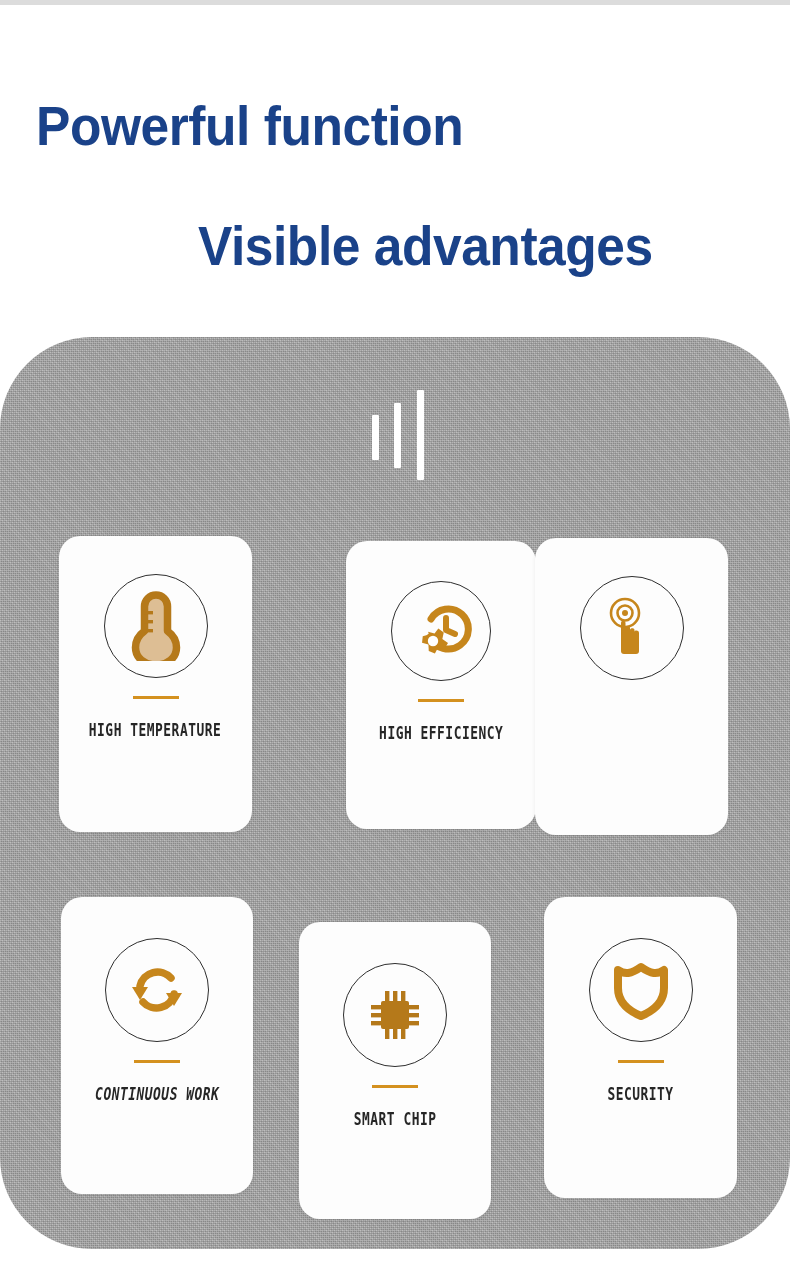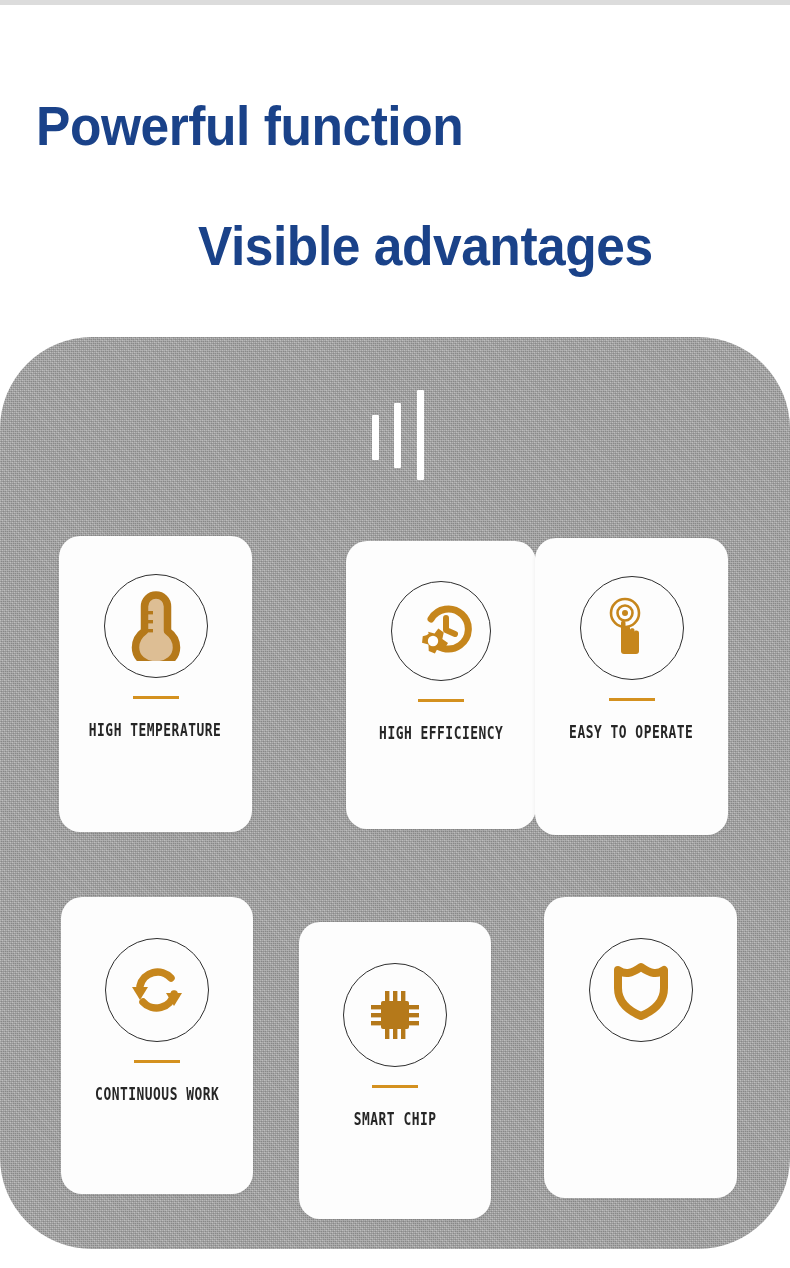--- a/index.html
+++ b/index.html
@@ -108,21 +108,21 @@
     display: flex;
     flex-direction: column;
     align-items: center;
   }
 
   
   .card.c0 { left: 55px;  top: 536px; width: 193px; height: 296px; }
   .card.c1 { left: 301px; top: 541px; width: 190px; height: 288px; margin-left: 41px; }
   .card.c2 { left: 531px; top: 538px; width: 193px; height: 297px; }
   
-  .card.c3 { left: 57px;  top: 897px; width: 192px; height: 297px; }
+  .card.c3 { left: 57px;  top: 897px; width: 192px; height: 297px; font-style: italic; }
   .card.c4 { left: 295px; top: 900px; width: 192px; height: 297px; margin-top: 22px; }
   .card.c5 { left: 540px; top: 897px; width: 193px; height: 301px; }
 
   .icon-circle {
     width: 104px;
     height: 104px;
     border-radius: 50%;
     border: 1.6px solid #2e2e2e;
     margin-top: 38px;
     display: flex;
@@ -223,24 +223,20 @@
     <div class="icon-circle">
       <span>
         <svg width="58" height="64" viewBox="0 0 58 64">
           <circle cx="22" cy="17" r="14" fill="none" stroke="#c6861c" stroke-width="2.6"></circle>
           <circle cx="22" cy="17" r="7.5" fill="none" stroke="#c6861c" stroke-width="2.6"></circle>
           <circle cx="22" cy="17" r="3" fill="#c6861c"></circle>
           <path d="M18 17 L18 38 L18 27 C18 24 22.5 24 22.5 27 L22.5 32 C22.5 29 27 29 27 32 L27 34 C27 31.5 31.5 31.5 31.5 34 L31.5 36 C31.5 34 36 34 36 37 L36 50 C36 55 33 58 28 58 L25 58 C20 58 18 55 18 50 Z" fill="#c6861c"></path>
           <rect x="18" y="36" width="18" height="22" rx="3" fill="#c6861c"></rect>
         </svg>
       </span>
-    </div>
-    <div class="label-slot">
-      <div class="card-divider"></div>
-      <div class="card-label">EASY TO OPERATE</div>
     </div>
   </div>
 
   <div class="card c3">
     <div class="icon-circle">
       <span>
         <svg width="62" height="62" viewBox="0 0 62 62">
           <path d="M14 27 A18 18 0 0 1 45 19" fill="none" stroke="#c6861c" stroke-width="7.5" stroke-linecap="round"></path>
           <path d="M48 35 A18 18 0 0 1 17 43" fill="none" stroke="#c6861c" stroke-width="7.5" stroke-linecap="round"></path>
           <polygon points="6,28 22,28 14,41" fill="#c6861c"></polygon>
@@ -281,15 +277,19 @@
   </div>
 
   <div class="card c5">
     <div class="icon-circle">
       <span>
         <svg width="60" height="60" viewBox="0 0 60 60">
           <path d="M7 10 C14 15 20 14 30 7 C40 14 46 15 53 10 L53 28 C53 42 42 51 30 56 C18 51 7 42 7 28 Z" fill="none" stroke="#c6861c" stroke-width="8" stroke-linejoin="round"></path>
         </svg>
       </span>
     </div>
+    <div class="label-slot">
+      <div class="card-divider"></div>
+      <div class="card-label">SECURITY</div>
+    </div>
   </div>
 
 </div>
 
 </body></html>

